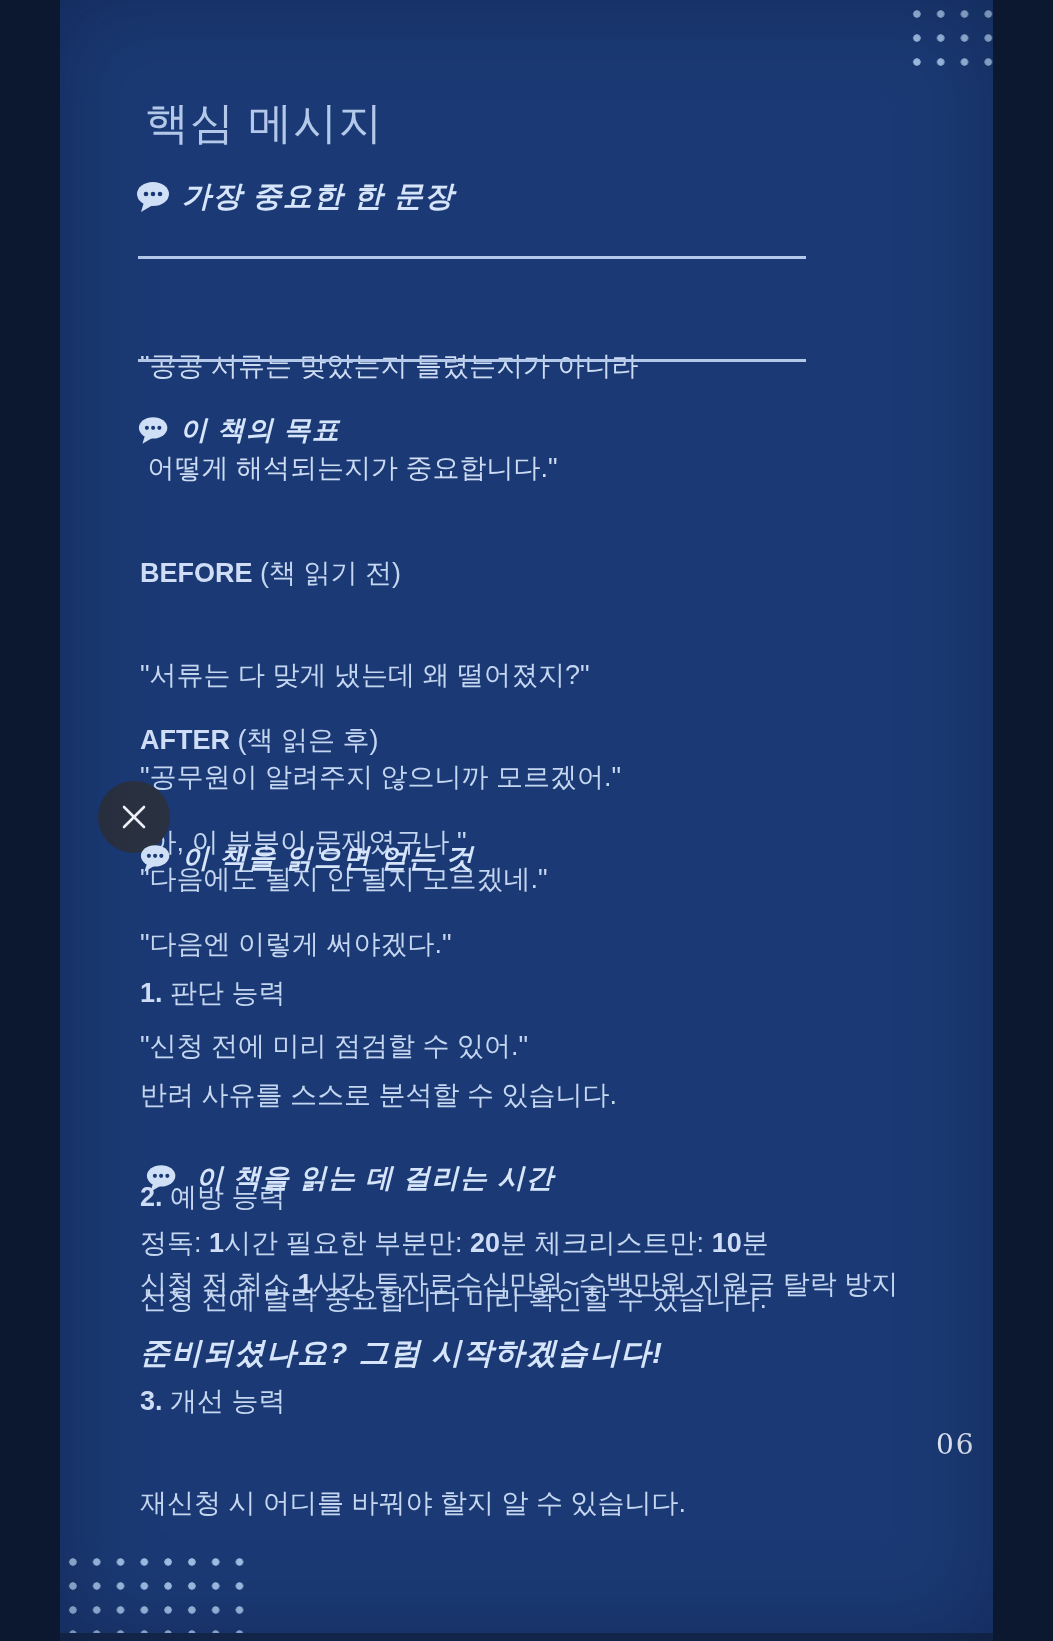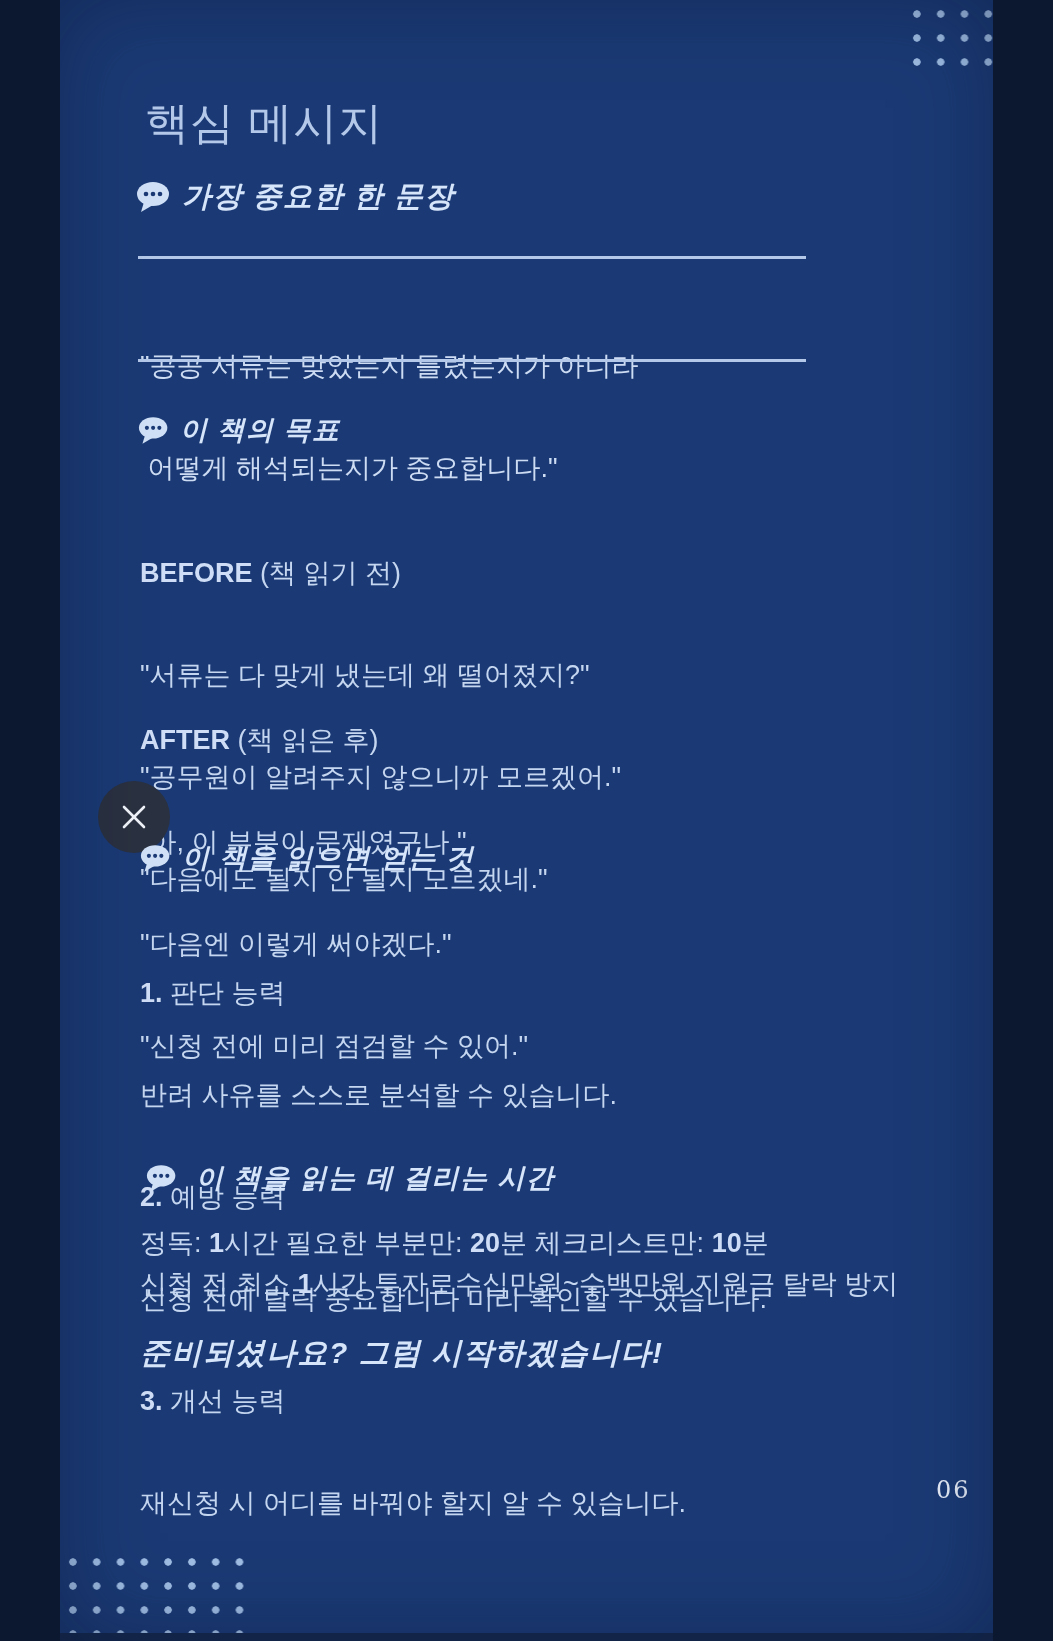--- a/index.html
+++ b/index.html
@@ -50,22 +50,22 @@
     background:var(--closebg);display:flex;align-items:center;justify-content:center;
     cursor:pointer;border:none;
   }
   .dots{
     background-image:radial-gradient(circle,var(--dots) 3.4px,transparent 4px);
     background-size:23.8px 24px;
   }
   .dots-tr{left:845px;top:2px;width:210px;height:72px;}
   .dots-bl{left:1px;top:1550px;width:190px;height:96px;}
   .page-num{
-    left:876px;top:1476px;font-family:"DejaVu Serif","Liberation Serif",serif;
-    font-size:24px;color:var(--pagenum);letter-spacing:2px;
+    left:876px;top:1428px;font-family:"DejaVu Serif","Liberation Serif",serif;
+    font-size:28px;color:var(--pagenum);letter-spacing:2px;
   }
   .bottom-strip{left:0;top:1633px;width:1053px;height:8px;background:#15294f;}
 </style>
 </head>
 <body>
 
 <div class="page">
 
   <div class="abs dots dots-tr"></div>
   <div class="abs dots dots-bl"></div>

